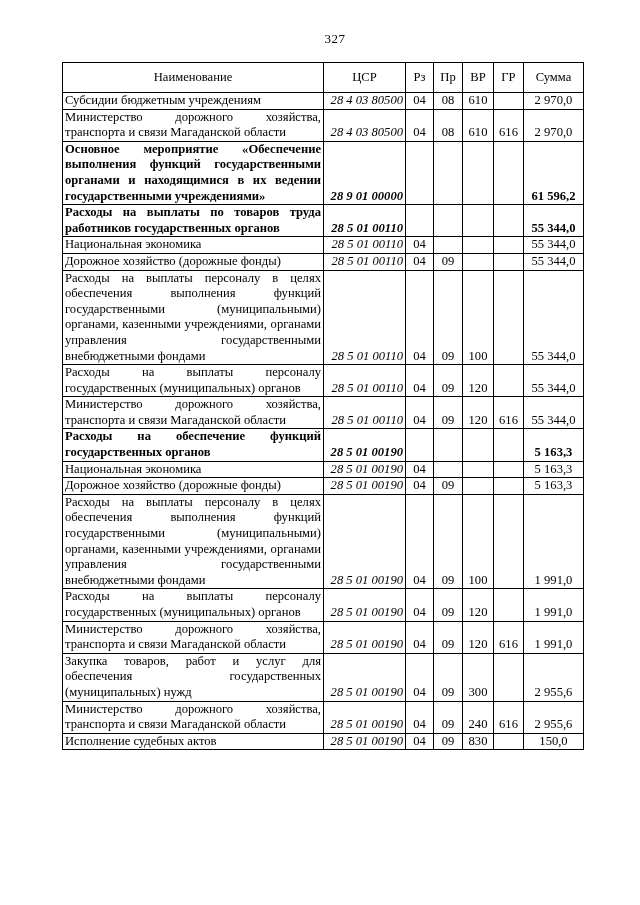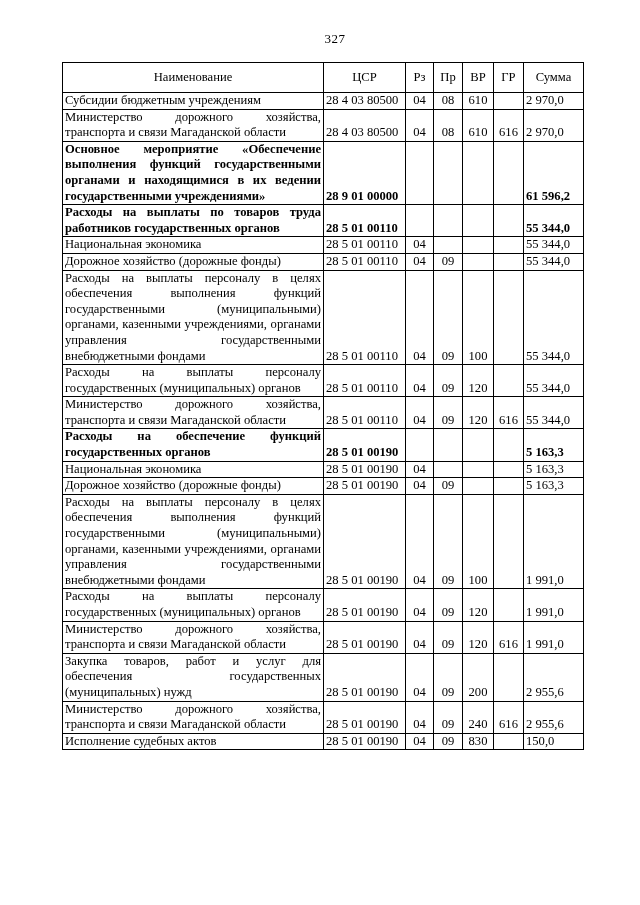--- a/index.html
+++ b/index.html
@@ -40,23 +40,23 @@
     height: 30px;
   }
   td.c-name {
     text-align: justify;
     text-align-last: left;
     -moz-text-align-last: left;
     vertical-align: top;
     padding-left: 3px;
     padding-right: 2px;
   }
-  td.c-csr  { text-align: left; vertical-align: bottom; white-space: nowrap; }
+  td.c-csr  { text-align: right; vertical-align: bottom; white-space: nowrap; font-style: italic; }
   td.c-code { text-align: center; vertical-align: bottom; white-space: nowrap; padding: 0 1px; }
-  td.c-sum  { text-align: left;  vertical-align: bottom; white-space: nowrap; padding-right: 3px; }
+  td.c-sum  { text-align: center;  vertical-align: bottom; white-space: nowrap; padding-right: 3px; }
   tr.bold td { font-weight: bold; }
 </style>
 </head>
 <body>
 
 <div class="page-number">327</div>
 
 <table class="budget">
   <colgroup>
     <col style="width:261px">
@@ -212,21 +212,21 @@
         <td class="c-code">09</td>
         <td class="c-code">120</td>
         <td class="c-code">616</td>
         <td class="c-sum">1 991,0</td>
       </tr>
       <tr>
         <td class="c-name">Закупка товаров, работ и услуг для обеспечения государственных (муниципальных) нужд</td>
         <td class="c-csr">28 5 01 00190</td>
         <td class="c-code">04</td>
         <td class="c-code">09</td>
-        <td class="c-code">200</td>
+        <td class="c-code">300</td>
         <td class="c-code"></td>
         <td class="c-sum">2 955,6</td>
       </tr>
       <tr>
         <td class="c-name">Министерство дорожного хозяйства, транспорта и связи Магаданской области</td>
         <td class="c-csr">28 5 01 00190</td>
         <td class="c-code">04</td>
         <td class="c-code">09</td>
         <td class="c-code">240</td>
         <td class="c-code">616</td>

